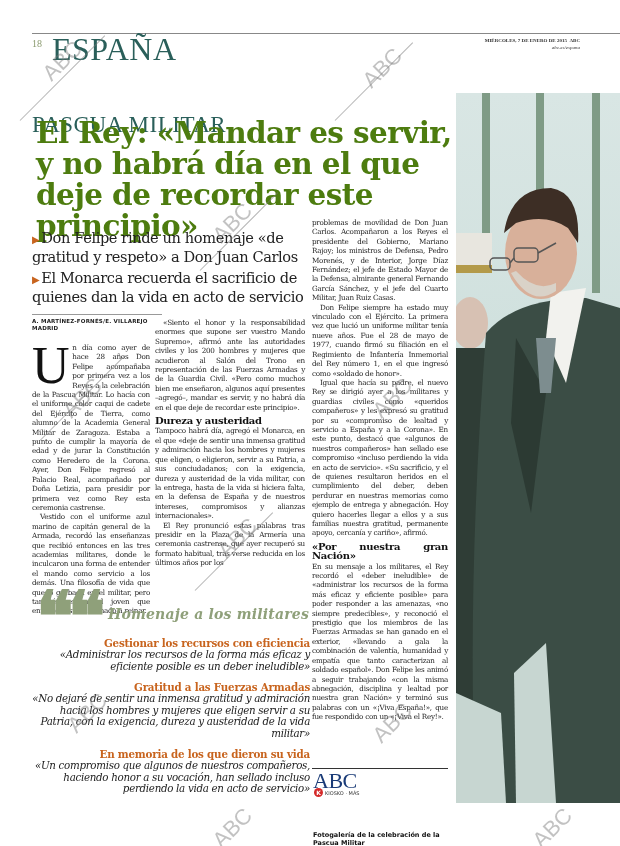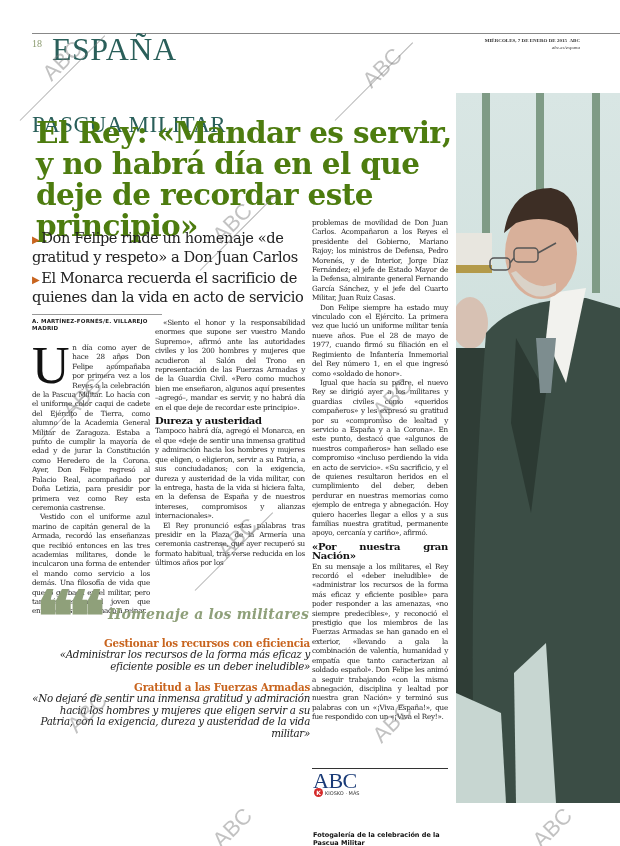--- a/index.html
+++ b/index.html
@@ -91,20 +91,22 @@
 <div class="abs qitems">
   <div class="qitem">
     <div class="qhead">Gestionar los recursos con eficiencia</div>
     <div class="qtext">«Administrar los recursos de la forma más eficaz y eficiente posible es un deber ineludible»</div>
   </div>
   <div class="qitem">
     <div class="qhead">Gratitud a las Fuerzas Armadas</div>
     <div class="qtext">«No dejaré de sentir una inmensa gratitud y admiración hacia los hombres y mujeres que eligen servir a su Patria, con la exigencia, dureza y austeridad de la vida militar»</div>
   </div>
   <div class="qitem">
+    <div class="qhead">En memoria de los que dieron su vida</div>
+    <div class="qtext">«Un compromiso que algunos de nuestros compañeros, haciendo honor a su vocación, han sellado incluso perdiendo la vida en acto de servicio»</div>
   </div>
 </div>
 
 <div class="abs photo" title="Mariano Rajoy con gafas y chaqué en la ceremonia de la Pascua Militar">
   <svg width="164" height="710" viewBox="0 0 164 710">
 
     <rect x="26" y="0" width="8" height="140" fill="#7f9b86"></rect>
     <rect x="80" y="0" width="8" height="140" fill="#7f9b86"></rect>
     <rect x="136" y="0" width="8" height="200" fill="#7f9b86"></rect>
 

